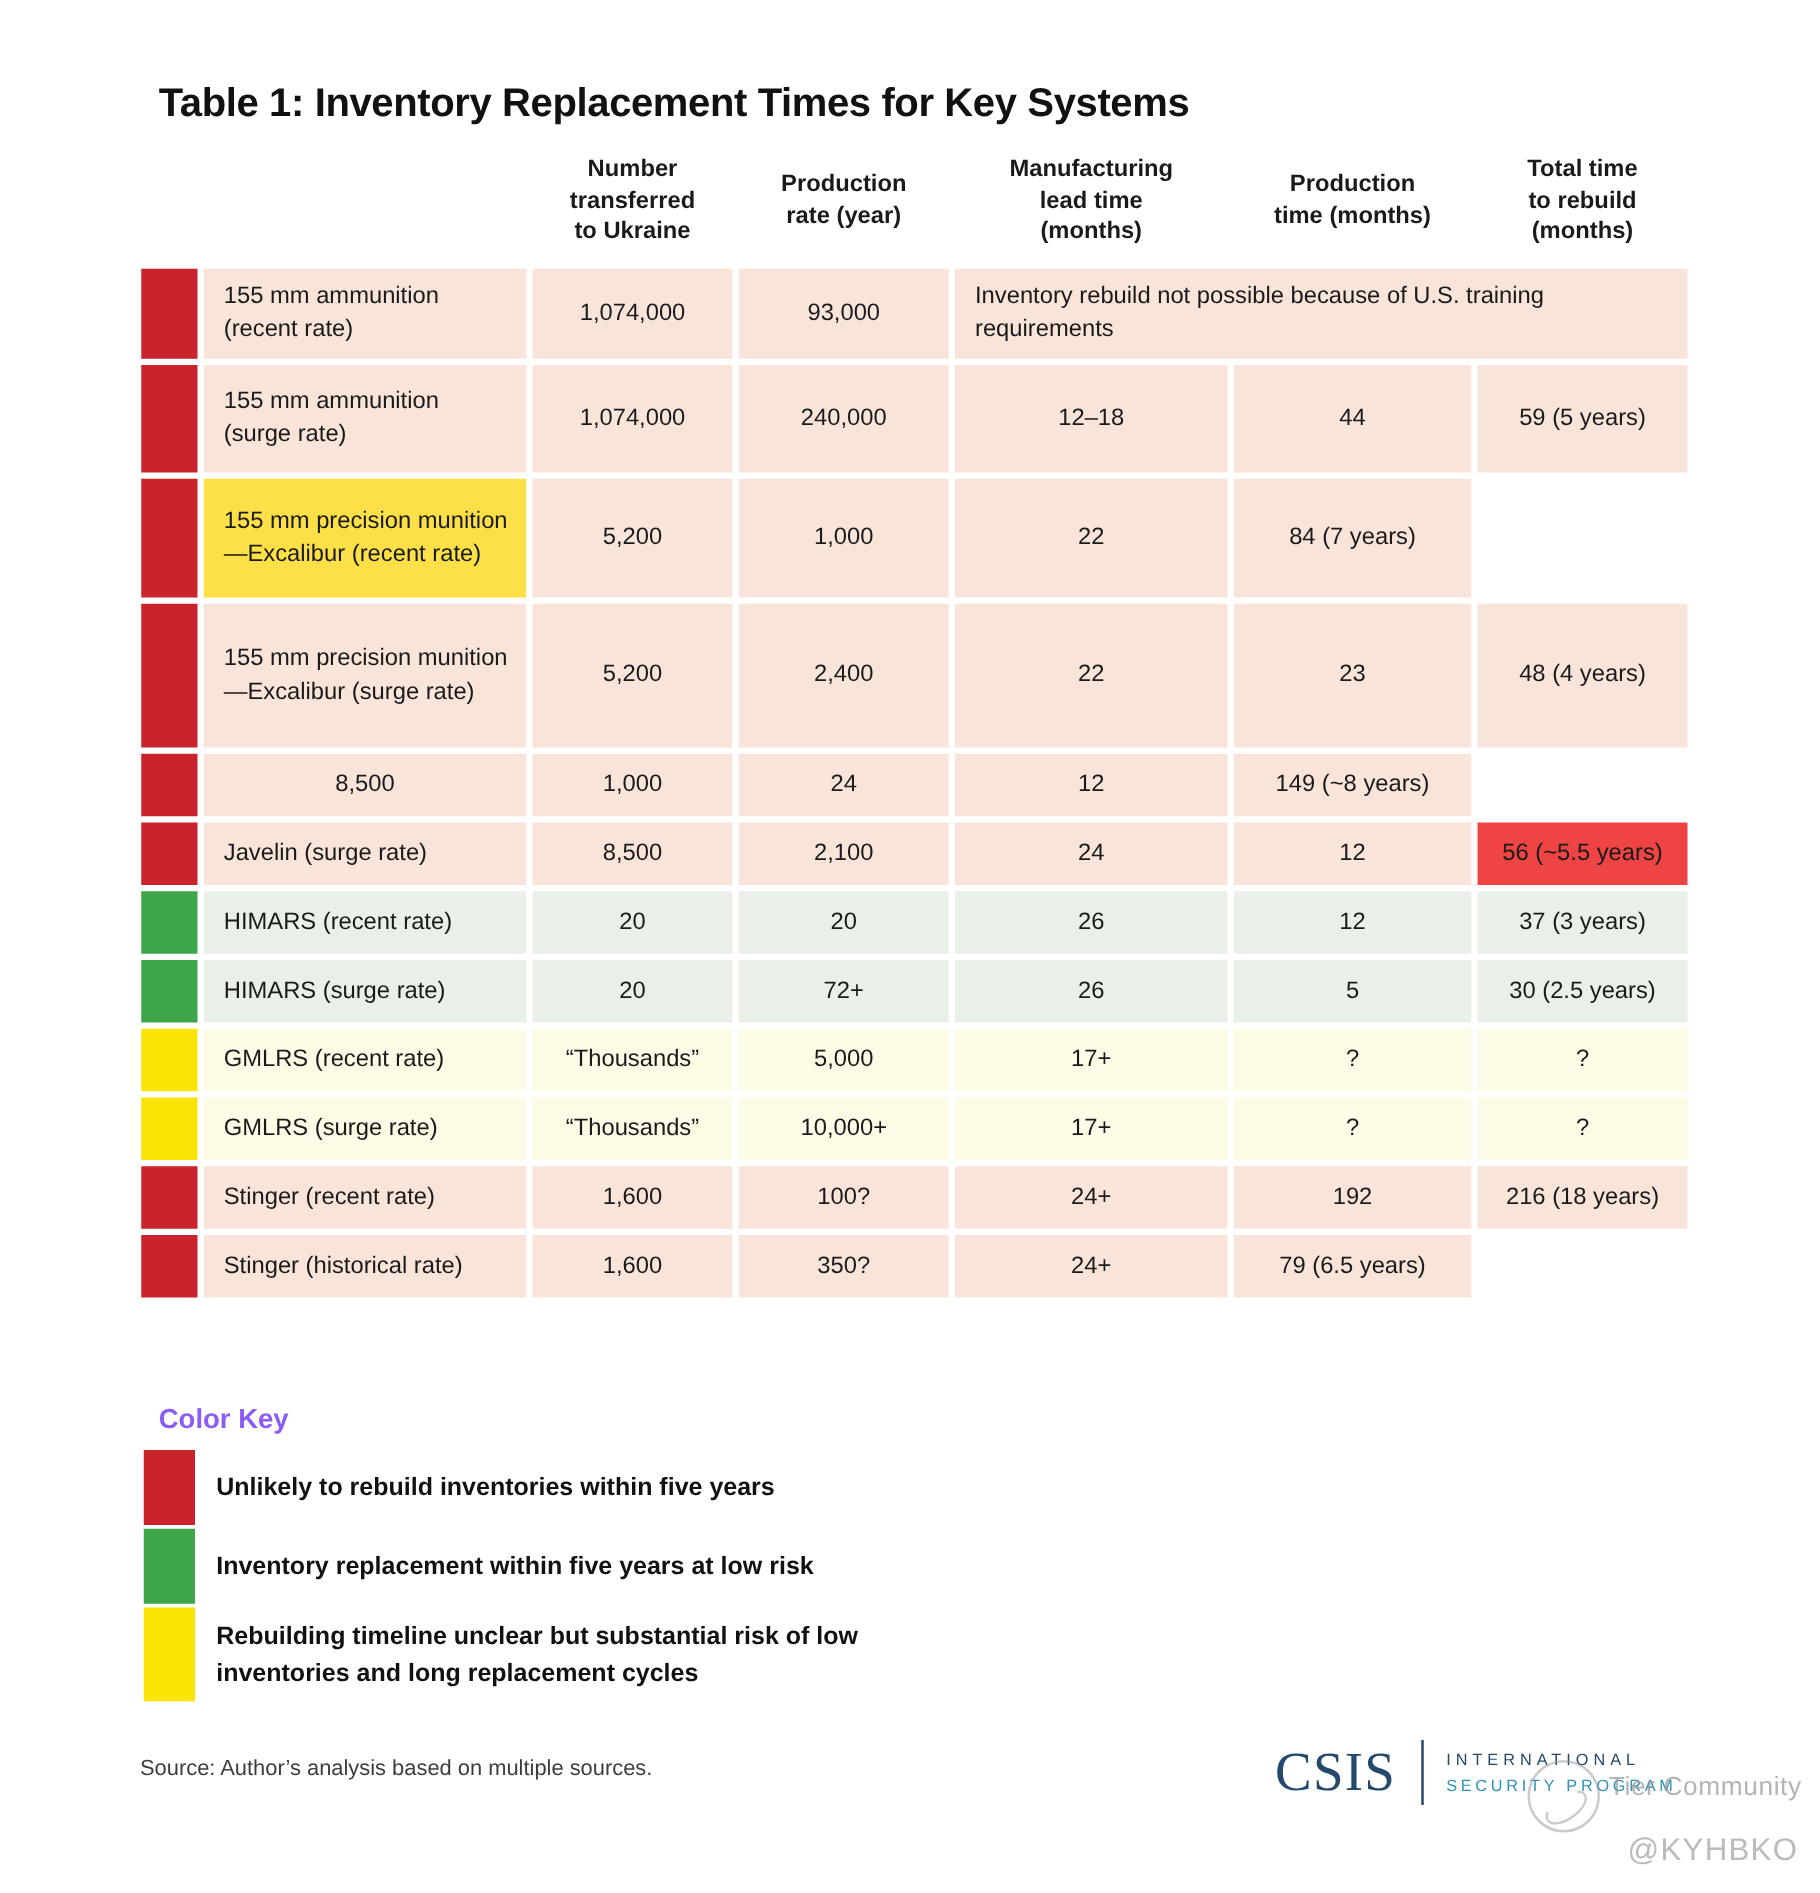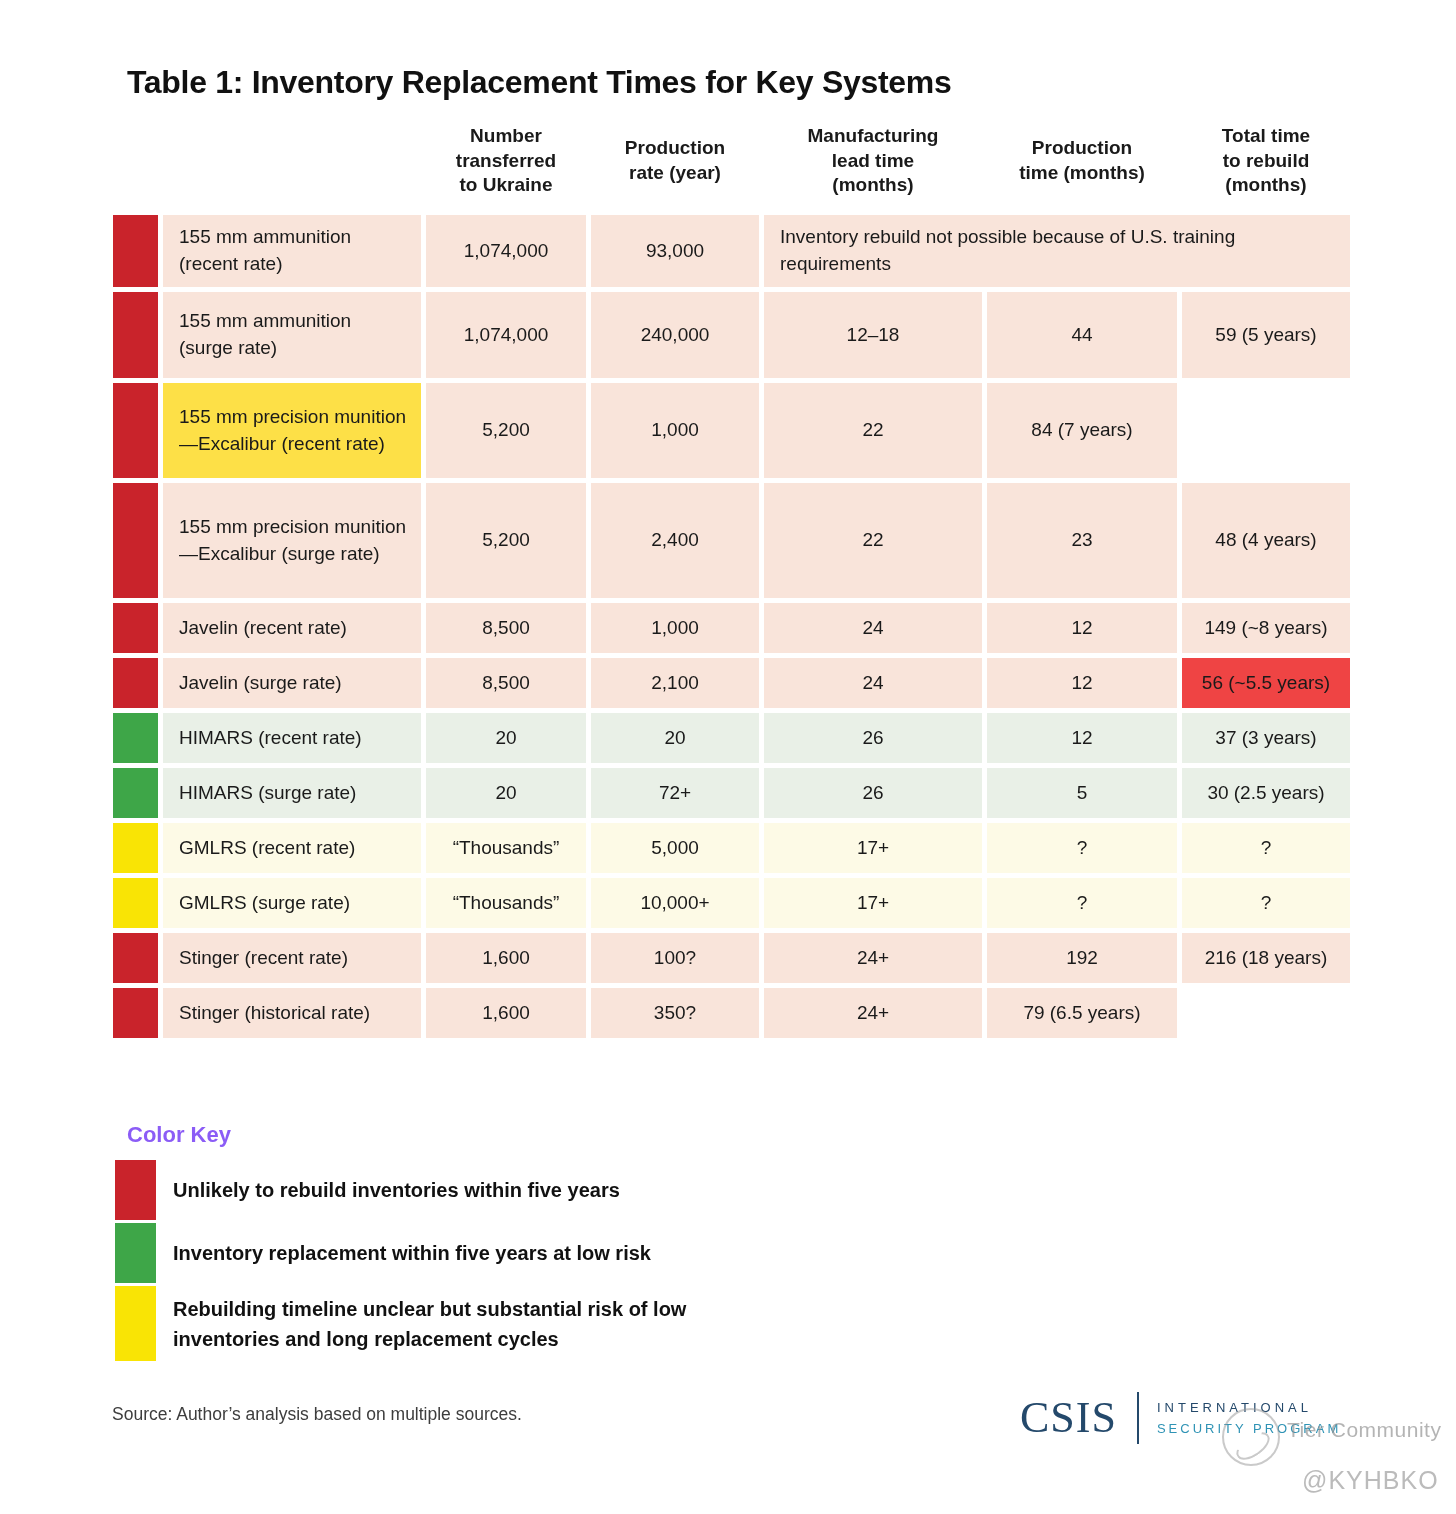--- a/index.html
+++ b/index.html
@@ -147,21 +147,20 @@
           <div class="cell swatch" style="background: rgb(201, 35, 43);"></div>
           <div class="cell name" style="background: rgb(249, 228, 218);">155 mm precision munition—Excalibur (surge rate)</div>
           <div class="cell num" style="background: rgb(249, 228, 218);">5,200</div>
           <div class="cell num" style="background: rgb(249, 228, 218);">2,400</div>
           <div class="cell num" style="background: rgb(249, 228, 218);">22</div>
           <div class="cell num" style="background: rgb(249, 228, 218);">23</div>
           <div class="cell num" style="background: rgb(249, 228, 218);">48 (4 years)</div>
         </div>
         <div class="trow" style="min-height: 50px;">
           <div class="cell swatch" style="background: rgb(201, 35, 43);"></div>
-          <div class="cell name" style="background: rgb(249, 228, 218);">Javelin (recent rate)</div>
           <div class="cell num" style="background: rgb(249, 228, 218);">8,500</div>
           <div class="cell num" style="background: rgb(249, 228, 218);">1,000</div>
           <div class="cell num" style="background: rgb(249, 228, 218);">24</div>
           <div class="cell num" style="background: rgb(249, 228, 218);">12</div>
           <div class="cell num" style="background: rgb(249, 228, 218);">149 (~8 years)</div>
         </div>
         <div class="trow" style="min-height: 50px;">
           <div class="cell swatch" style="background: rgb(201, 35, 43);"></div>
           <div class="cell name" style="background: rgb(249, 228, 218);">Javelin (surge rate)</div>
           <div class="cell num" style="background: rgb(249, 228, 218);">8,500</div>

